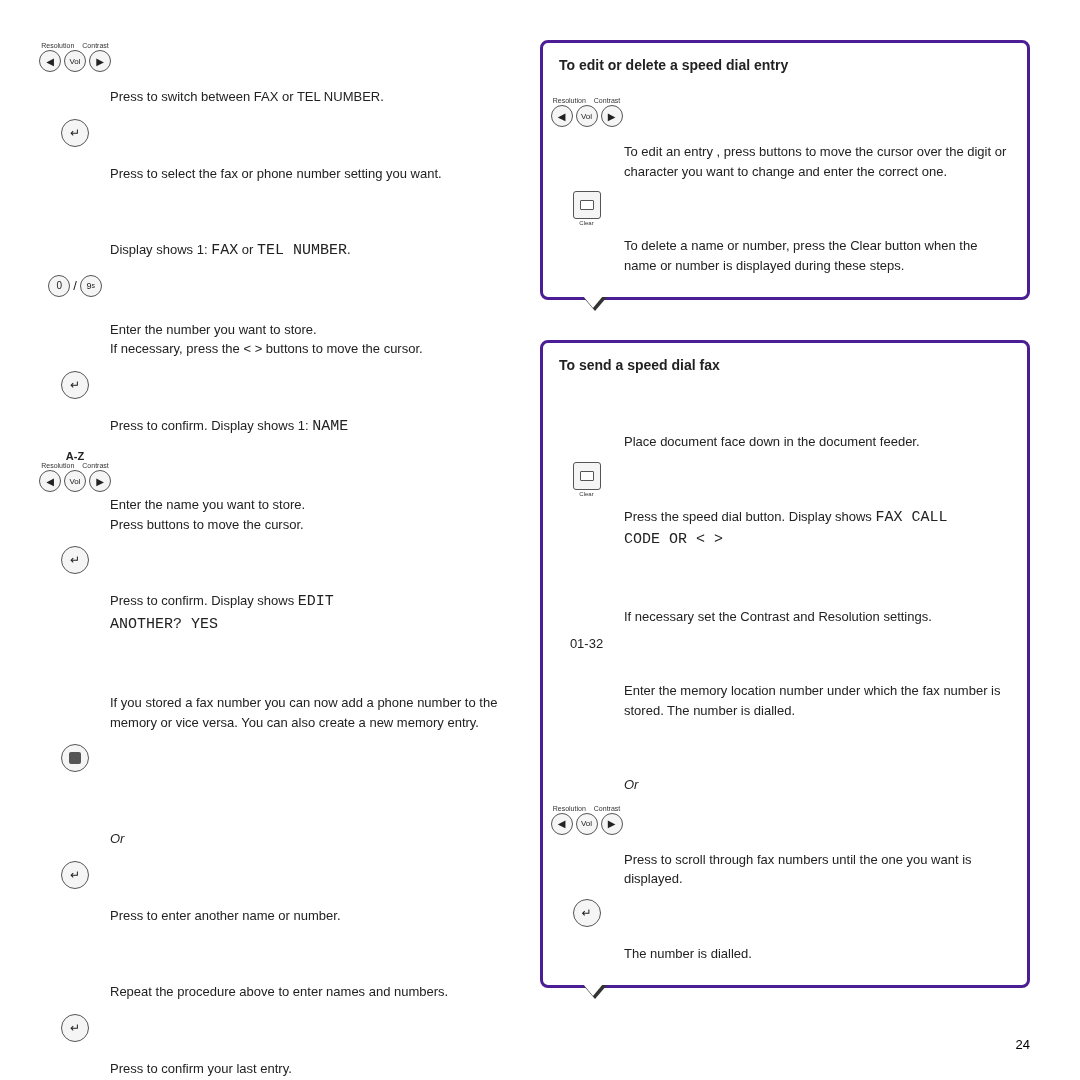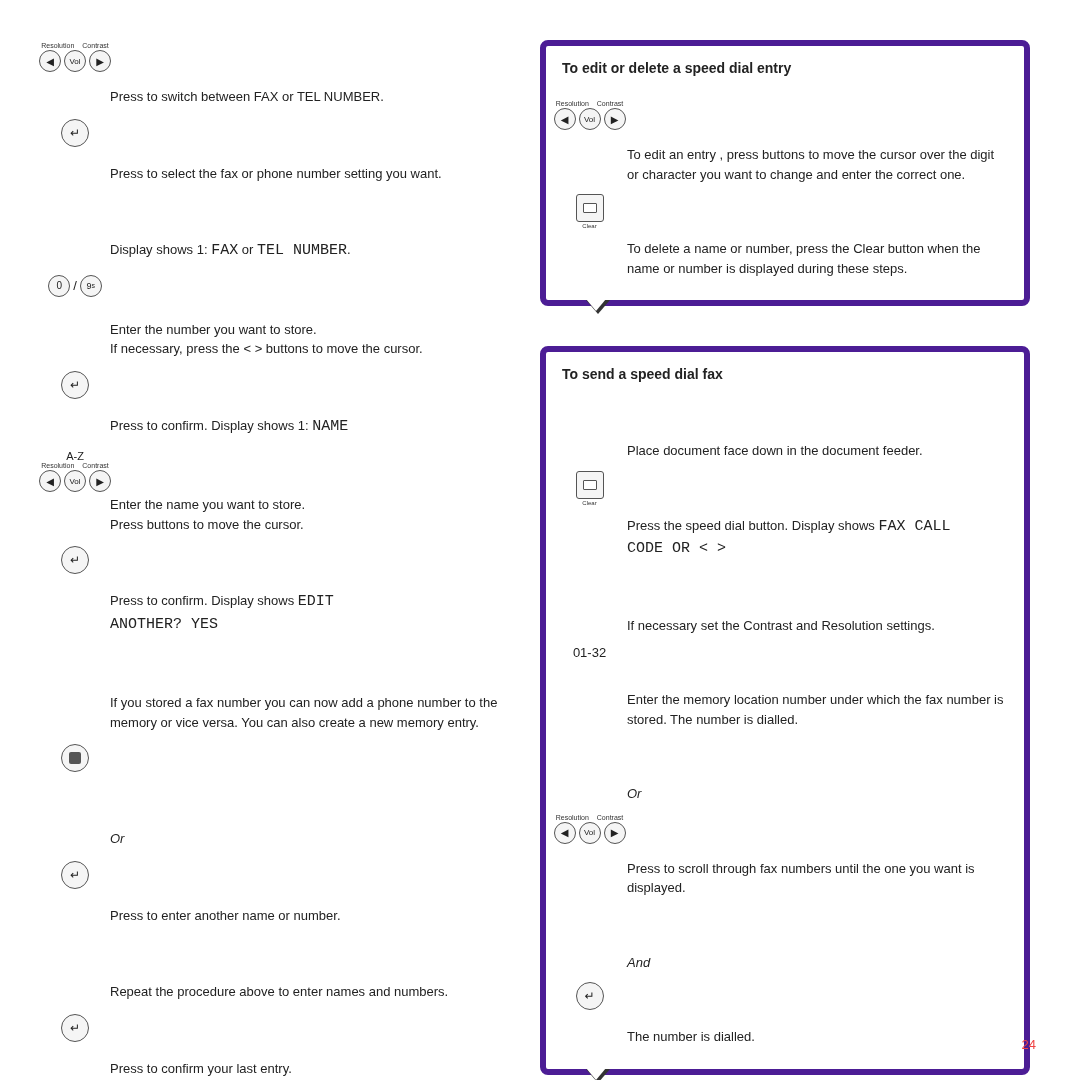--- a/index.html
+++ b/index.html
@@ -30,23 +30,23 @@
     .left-col {
       width: 460px;
       flex-shrink: 0;
     }
     .right-col {
       flex: 1;
     }
     .page-number {
       position: absolute;
       bottom: 28px;
-      right: 44px;
+      right: 50px;
       font-size: 13px;
-      color: #ef4444;
+      color: #000000;
     }
 
     
     .instr-row {
       display: flex;
       flex-direction: row;
       align-items: flex-start;
       margin-bottom: 10px;
       gap: 10px;
     }
@@ -149,21 +149,21 @@
       border: 1.5px solid #555;
       border-radius: 50%;
       background: #f5f5f5;
       display: flex;
       align-items: center;
       justify-content: center;
       font-size: 9px;
     }
     .az-label {
       font-size: 11px;
-      font-weight: normal;
+      font-weight: bold;
       letter-spacing: 0px;
     }
     .btn-clear {
       display: flex;
       flex-direction: column;
       align-items: center;
     }
     .btn-clear-box {
       width: 28px;
       height: 28px;
@@ -183,21 +183,21 @@
     .btn-clear-inner {
       width: 14px;
       height: 10px;
       border: 1px solid #555;
       border-radius: 1px;
       background: #fff;
     }
 
     
     .section-box {
-      border: 6px solid #4c1d95;
+      border: 3px solid #4c1d95;
       border-radius: 8px;
       padding: 14px 16px 14px 16px;
       margin-bottom: 20px;
       position: relative;
     }
     .section-box-title {
       font-weight: bold;
       font-size: 14px;
       margin-bottom: 12px;
     }
@@ -521,26 +521,20 @@
                   <div class="btn-circle" style="font-size:8px;">Vol</div>
                   <div class="btn-circle">▶</div>
                 </div>
               </div>
             </div>
             <div class="instr-text">
               Press to scroll through fax numbers until the one you want is displayed.
             </div>
           </div>
 
-          <div class="instr-row">
-            <div class="right-icon"></div>
-            <div class="instr-text">
-              <em>And</em>
-            </div>
-          </div>
 
           <div class="instr-row">
             <div class="right-icon">
               <div class="btn-confirm">↵</div>
             </div>
             <div class="instr-text">
               The number is dialled.
             </div>
           </div>
 

